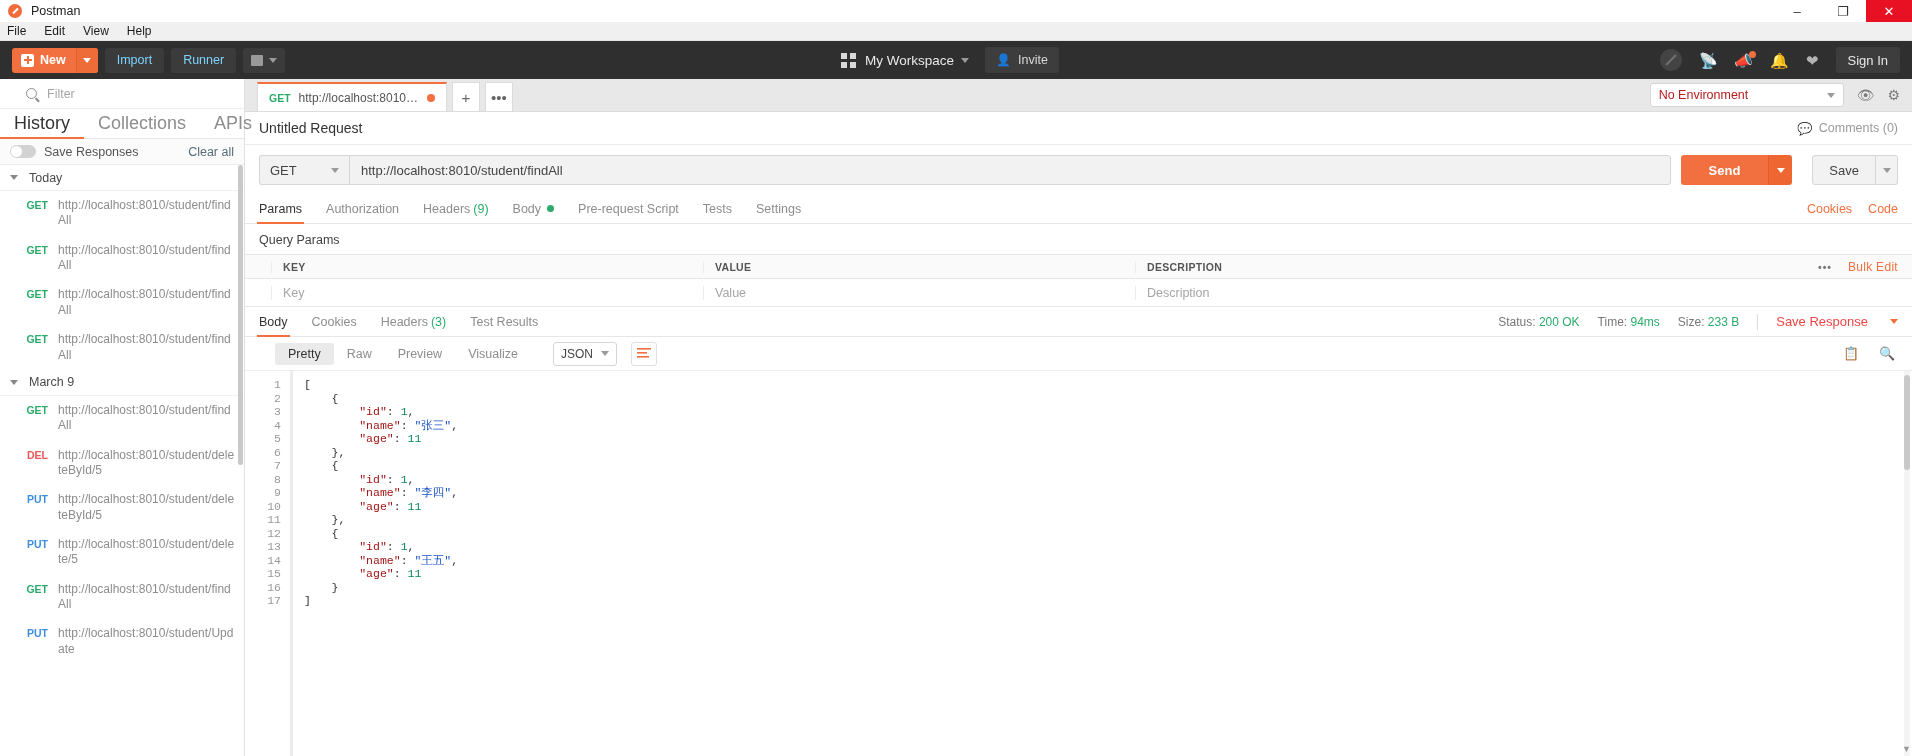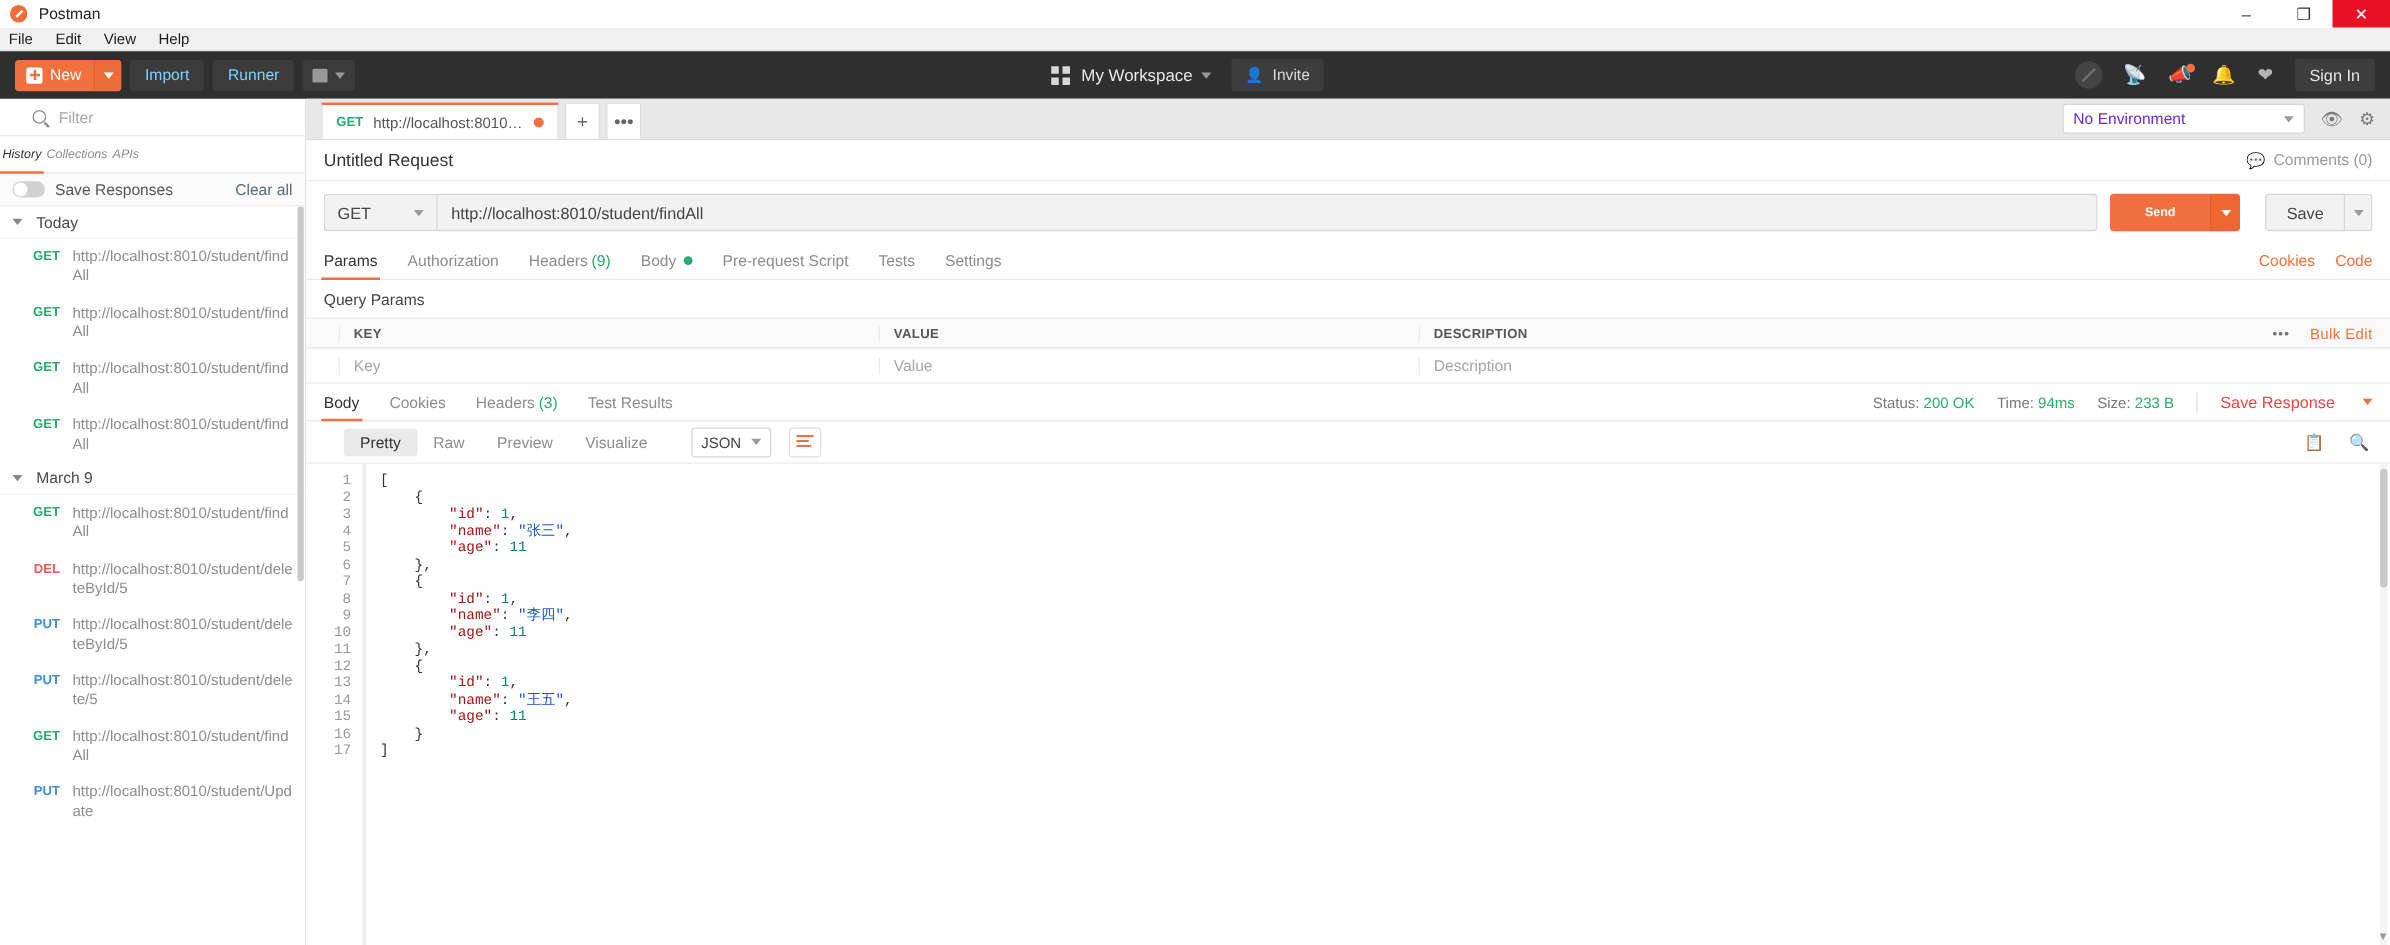--- a/index.html
+++ b/index.html
@@ -36,21 +36,21 @@
   .toolbar { height:38px; background:#2f2f2f; display:flex; align-items:center;
              padding:0 12px; position:relative; }
   .btn-new { display:flex; align-items:center; height:25px; background:#f2703f;
              border-radius:3px; overflow:hidden; }
   .btn-new .plus { display:flex; align-items:center; padding:0 6px 0 9px;
                    color:#fff; font-size:14px; font-weight:bold;}
   .sq-plus{ width:13px;height:13px;background:#fff;border-radius:2px;position:relative;}
   .sq-plus:before,.sq-plus:after{content:"";position:absolute;background:#f2703f;}
   .sq-plus:before{left:5.5px;top:2.5px;width:2px;height:8px;}
   .sq-plus:after{left:2.5px;top:5.5px;width:8px;height:2px;}
-  .btn-new .lbl { color:#fff; font-size:12.5px; font-weight:normal; padding-right:10px;}
+  .btn-new .lbl { color:#fff; font-size:12.5px; font-weight:bold; padding-right:10px;}
   .btn-new .caret { width:22px; height:25px; background:#ed6c38; display:flex;
                     align-items:center; justify-content:center;
                     border-left:1px solid #e06130;}
   .tbtn { height:25px; background:#3b3b3b; color:#7dd3fc; border-radius:3px;
           display:flex; align-items:center; padding:0 12px; margin-left:7px;
           font-size:12.5px; }
   .tbtn.icon-btn { padding:0 8px; }
   .caret-d { width:0;height:0;border-left:4px solid transparent;
              border-right:4px solid transparent;border-top:5px solid #fff; }
   .caret-g { width:0;height:0;border-left:4px solid transparent;
@@ -79,22 +79,22 @@
   .sidebar{ width:245px; border-right:1px solid #e1e1e1; background:#fff;
             display:flex; flex-direction:column; }
   .filter-row{ height:30px; display:flex; align-items:center; padding:0 26px;
                border-bottom:1px solid #ececec;}
   .mag{ width:11px;height:11px;border:1.6px solid #8d8d8d;border-radius:50%;
         position:relative; margin-right:10px;}
   .mag:after{content:"";position:absolute;right:-4px;bottom:-3px;width:5px;height:1.6px;
              background:#8d8d8d;transform:rotate(45deg);}
   .filter-ph{ color:#a5a5a5; font-size:12.5px;}
   .sb-tabs{ display:flex; border-bottom:1px solid #e6e6e6; height:30px;}
-  .sb-tab{ padding:0 2px; display:flex; align-items:center; font-size:10px;
-           color:#8d8d8d; position:relative;font-style:italic;}
+  .sb-tab{ padding:0 14px; display:flex; align-items:center; font-size:18px;
+           color:#8d8d8d; position:relative;}
   .sb-tab.active{ color:#333; }
   .sb-tab.active:after{ content:""; position:absolute; left:0; right:0; bottom:-1px;
                         height:2px; background:#f2703f;}
   .save-row{ height:26px; display:flex; align-items:center; padding:0 10px;
              border-bottom:1px solid #ececec; background:#fbfbfb;}
   .toggle{ width:26px;height:13px;border-radius:7px;background:#d2d2d2;position:relative;
            margin-right:8px;}
   .toggle:after{content:"";position:absolute;left:1px;top:1px;width:11px;height:11px;
                 border-radius:50%;background:#fff;}
   .save-lbl{ font-size:12.5px;color:#555; flex:1;}
@@ -123,36 +123,36 @@
   .rtab .url{ font-size:12px; color:#555; white-space:nowrap; overflow:hidden;
               text-overflow:ellipsis;}
   .rtab .dot{ width:8px;height:8px;border-radius:50%;background:#f2703f;flex:none;}
   .tplus,.tdots{ width:28px;height:29px;background:#fff;border:1px solid #dcdcdc;
          border-bottom:none; display:flex; align-items:center; justify-content:center;
          color:#666; font-size:15px; margin-left:5px;}
   .env-box{ position:absolute; right:12px; bottom:4px; display:flex; align-items:center;
             gap:13px;}
   .env-sel{ width:194px;height:24px;background:#fff;border:1px solid #d6d6d6;
             border-radius:3px;display:flex;align-items:center;padding:0 8px;
-            justify-content:space-between;font-size:12.5px;color:#6d28d9;}
+            justify-content:space-between;font-size:12.5px;color:#b91c1c;}
   .eye,.gear{ color:#7a7a7a; font-size:14px;}
   .req-hdr{ height:33px; display:flex; align-items:center; padding:0 14px;
             border-bottom:1px solid #ececec;}
   .req-title{ font-size:14px; color:#333; flex:1;}
   .comments{ font-size:12.5px; color:#9a9a9a; display:flex; align-items:center; gap:6px;}
   .url-row{ display:flex; align-items:center; padding:10px 14px 9px 14px; gap:10px;}
   .meth-sel{ width:90px;height:30px;border:1px solid #d6d6d6;border-right:none;
              border-radius:3px 0 0 3px; background:#f2f2f2; display:flex;
              align-items:center; justify-content:space-between; padding:0 10px;
              font-size:13px;color:#444;}
   .url-in{ flex:1;height:30px;border:1px solid #d6d6d6;border-radius:0 3px 3px 0;
            background:#f2f2f2; display:flex; align-items:center; padding:0 11px;
            font-size:13px;color:#444; margin-left:-10px;}
   .send-grp{ display:flex; }
-  .btn-send{ height:30px;background:#f2703f;color:#fff;font-size:10px;font-weight:bold;
+  .btn-send{ height:30px;background:#f2703f;color:#fff;font-size:13px;font-weight:bold;
              display:flex;align-items:center;padding:0 28px;border-radius:3px 0 0 3px;}
   .send-car{ height:30px;width:24px;background:#ee6632;border-radius:0 3px 3px 0;
              display:flex;align-items:center;justify-content:center;
              border-left:1px solid #e2592a;}
   .save-grp{ display:flex; margin-left:10px;}
   .btn-save{ height:30px;background:#f2f2f2;border:1px solid #d6d6d6;
              border-radius:3px 0 0 3px;display:flex;align-items:center;padding:0 16px;
              font-size:13px;color:#444;}
   .save-car{ height:30px;width:22px;background:#f2f2f2;border:1px solid #d6d6d6;
              border-left:none;border-radius:0 3px 3px 0;display:flex;align-items:center;

